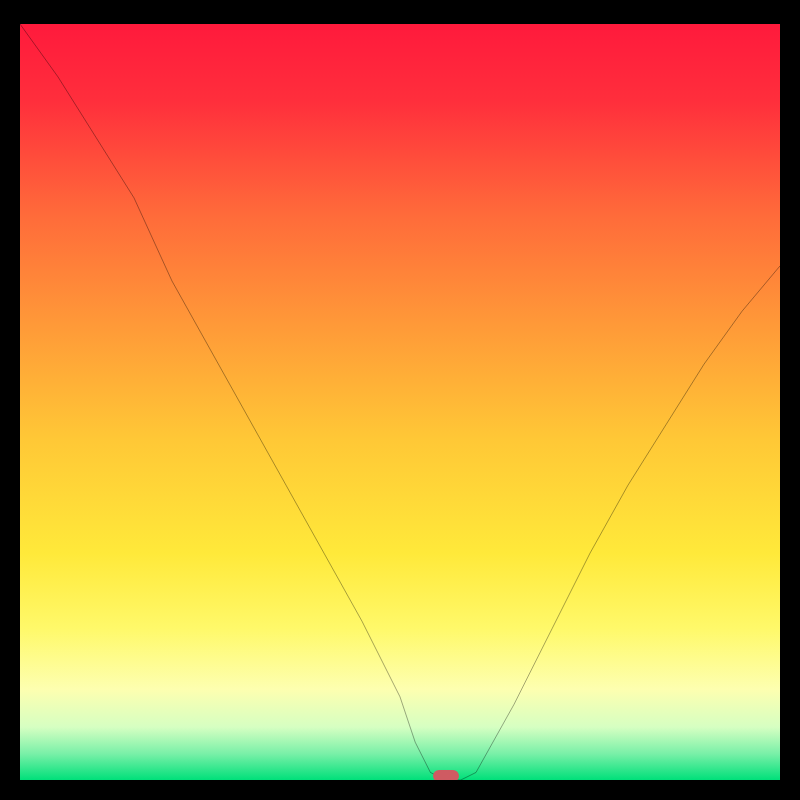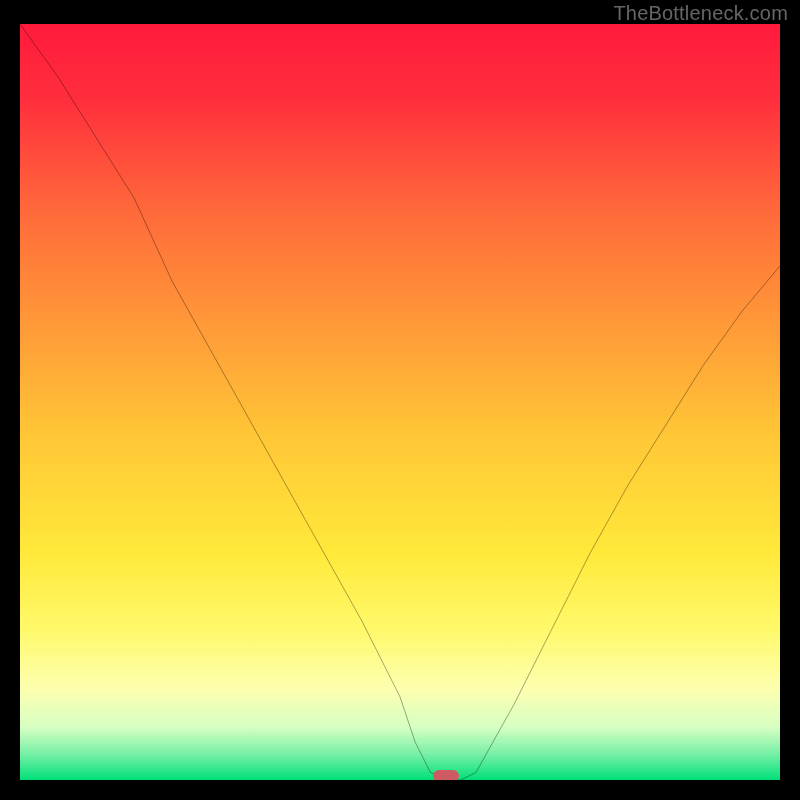--- a/index.html
+++ b/index.html
@@ -56,21 +56,20 @@
     border-radius: 8px;
     background: #cf5b62;
     transform: translate(-50%, -50%);
     z-index: 5;
   }
 </style>
 </head>
 <body>
 
 <div class="frame">
-  <div class="watermark">TheBottleneck.com</div>
 
   <div class="plot">
     <svg class="bg" viewBox="0 0 100 100" preserveAspectRatio="none">
       <defs>
         <linearGradient id="heat" x1="0" y1="0" x2="0" y2="1">
             <stop offset="0%" stop-color="#ff1a3c"></stop>
             <stop offset="10%" stop-color="#ff2e3c"></stop>
             <stop offset="25%" stop-color="#ff6a3a"></stop>
             <stop offset="40%" stop-color="#ff9a38"></stop>
             <stop offset="55.00000000000001%" stop-color="#ffc836"></stop>

